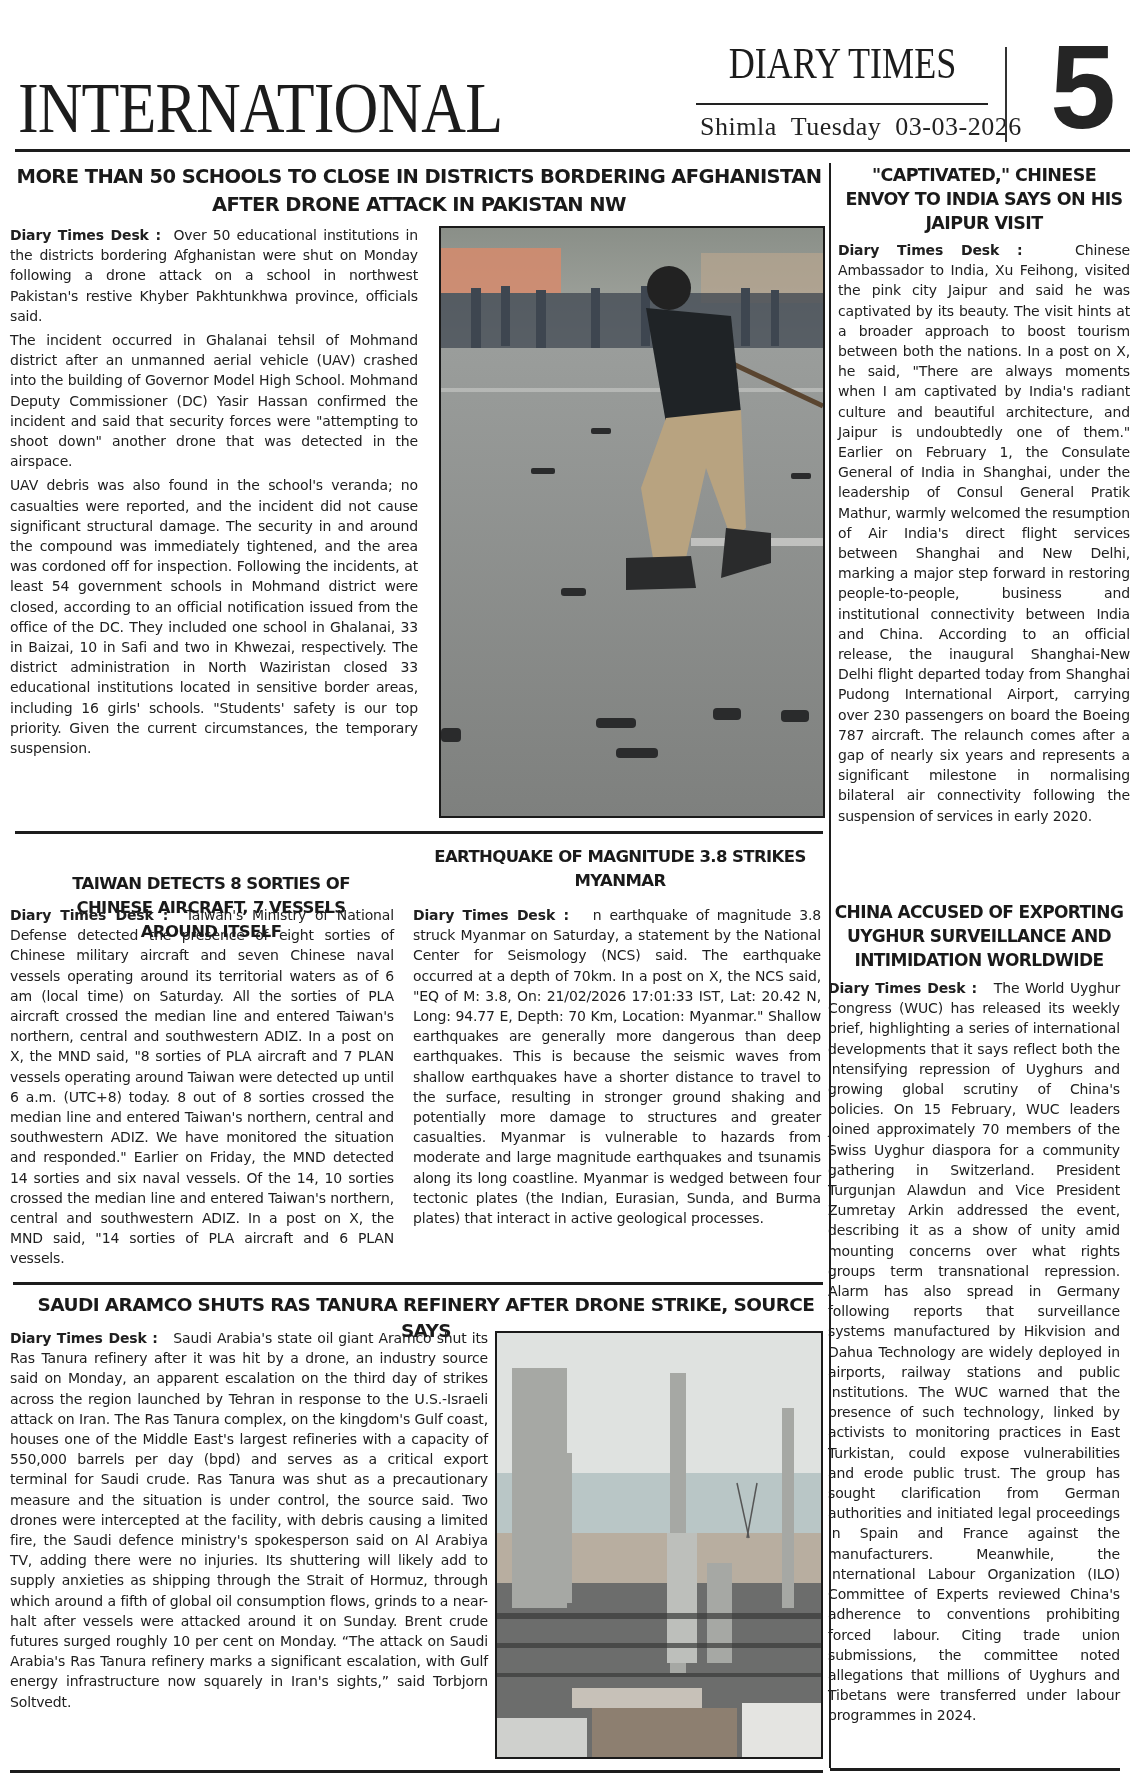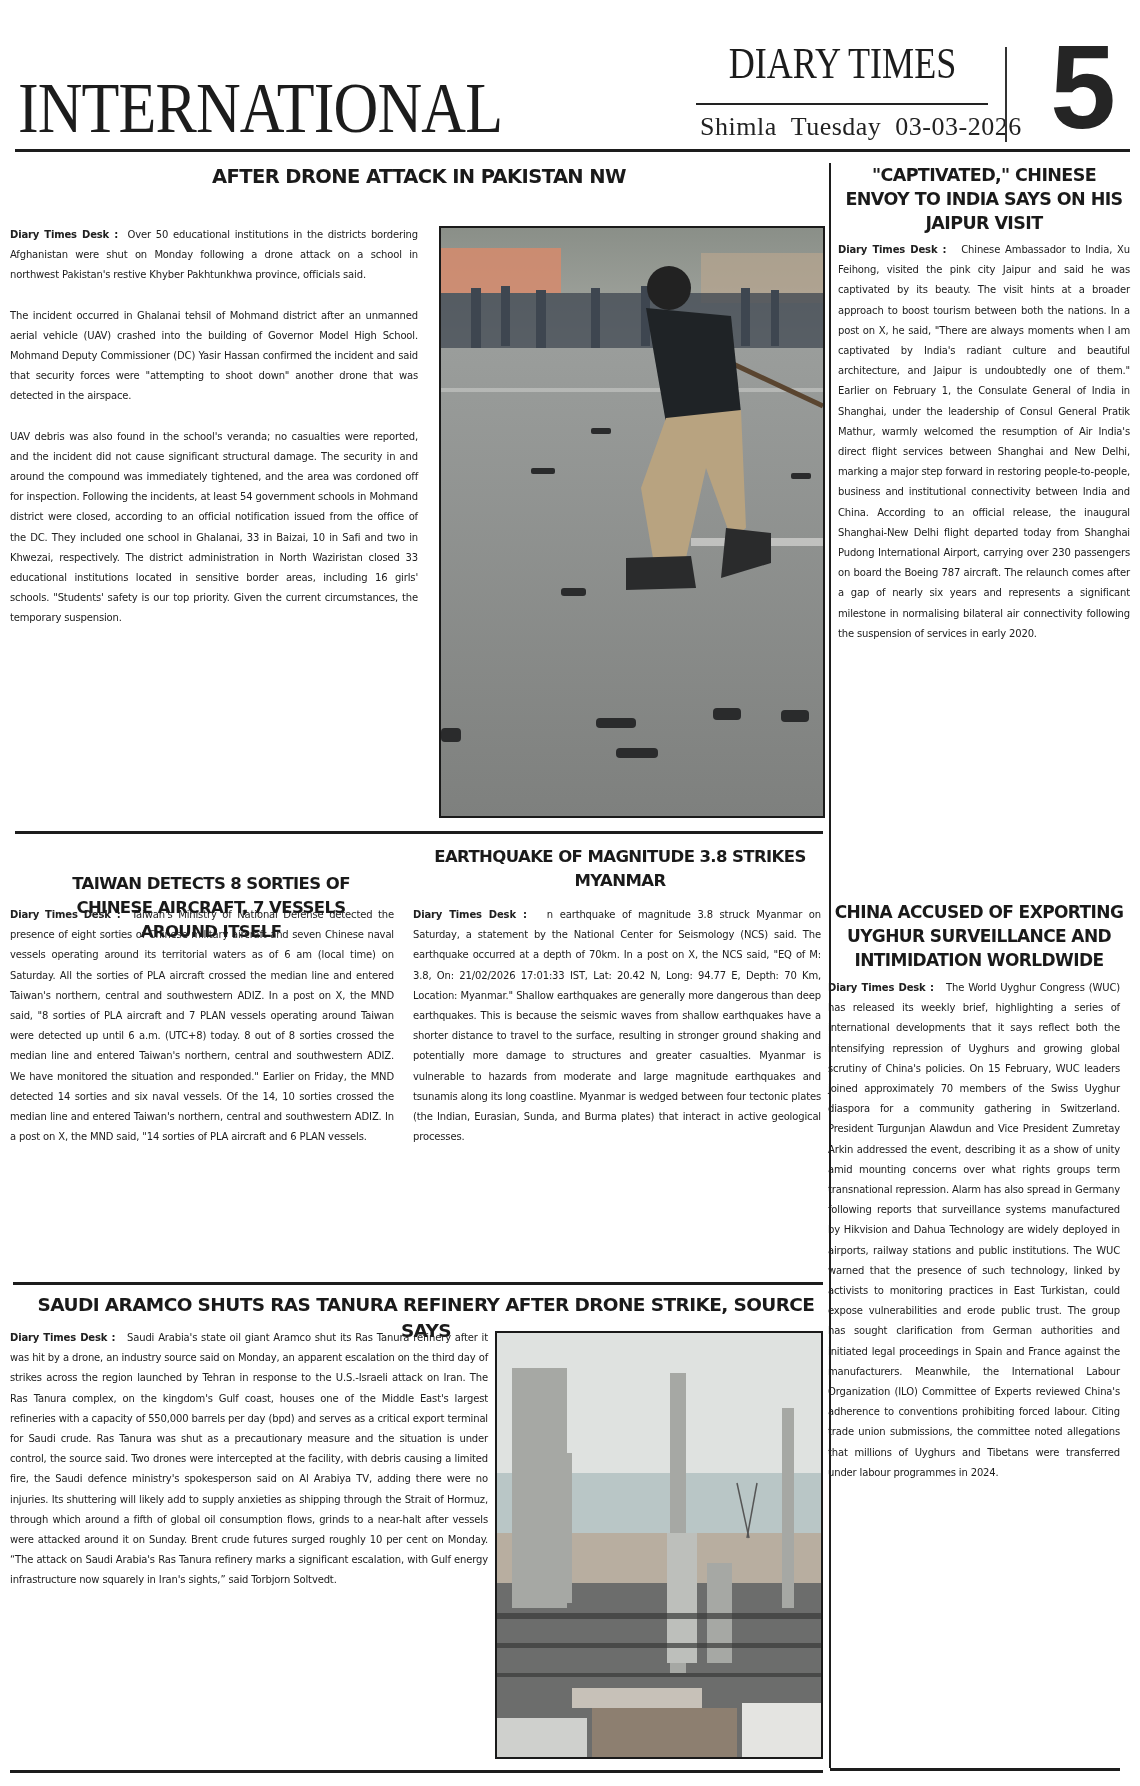--- a/index.html
+++ b/index.html
@@ -7,43 +7,44 @@
   .abs { position:absolute; }
   .masthead-section { left:18px; top:72px; font-family:"Liberation Serif", serif; font-size:72px; letter-spacing:-1px; transform:scaleX(0.86); transform-origin:left top; color:#1c1c1c; line-height:1; font-weight:normal; white-space:nowrap; }
   .paper-name { left:700px; top:42px; width:285px; text-align:center; font-family:"Liberation Serif", serif; font-size:44px; line-height:1; transform:scaleX(0.82); transform-origin:center top; white-space:nowrap; color:#1c1c1c; }
   .paper-rule { left:696px; top:103px; width:292px; height:2px; background:#222; }
   .dateline { left:700px; top:112px; width:288px; text-align:right; font-family:"Liberation Serif", serif; font-size:26px; color:#222; white-space:nowrap; letter-spacing:0.5px; }
   .vbar { left:1005px; top:47px; width:2px; height:95px; background:#333; }
   .page-num { left:1038px; top:28px; width:90px; text-align:center; font-family:"Liberation Sans", sans-serif; font-weight:bold; font-size:118px; line-height:1; color:#252525; }
   .rule { background:#1d1d1d; height:3px; }
   .col-divider { left:829px; top:163px; width:2px; height:1605px; background:#1d1d1d; }
   .headline { font-family:"DejaVu Sans", sans-serif; font-weight:bold; text-align:center; color:#1a1a1a; letter-spacing:-0.6px; line-height:1.45; }
-  .body { font-family:"DejaVu Sans", sans-serif; font-size:10px; line-height:20.2px; text-align:justify; color:#202020; letter-spacing:-0.15px; }
+  .body { font-family:"DejaVu Sans", sans-serif; font-size:14px; line-height:20.2px; text-align:justify; color:#202020; letter-spacing:-0.15px; }
   .body p { margin:0; }
-  .body p + p { margin-top:20px; }
+  .body p + p { margin-top:4px; }
   .byline { font-weight:bold; }
   .photo { border:2px solid #1a1a1a; overflow:hidden; }
   .photo svg { display:block; width:100%; height:100%; }
 </style>
 </head>
 <body>
 
 <div class="abs masthead-section">INTERNATIONAL</div>
 <div class="abs paper-name">DIARY TIMES</div>
 <div class="abs paper-rule"></div>
 <div class="abs dateline">
   <span>Shimla</span>&nbsp;&nbsp;<span>Tuesday</span>&nbsp;&nbsp;<span>03-03-2026</span>
 </div>
 <div class="abs vbar"></div>
 <div class="abs page-num">5</div>
 
 <div class="abs rule" style="left:15px; top:149px; width:1115px;"></div>
 <div class="abs col-divider"></div>
 
 <div class="abs headline" style="left:15px; top:163px; width:808px; font-size:19.5px; line-height:28px;">
+  <div>MORE THAN 50 SCHOOLS TO CLOSE IN DISTRICTS BORDERING AFGHANISTAN</div>
   <div>AFTER DRONE ATTACK IN PAKISTAN NW</div>
 </div>
 <div class="abs body" style="left:10px; top:225px; width:408px;">
   <p><span class="byline">Diary Times Desk :</span>&nbsp; <span>Over 50 educational institutions in the districts bordering Afghanistan were shut on Monday following a drone attack on a school in northwest Pakistan's restive Khyber Pakhtunkhwa province, officials said.</span></p>
   <p>The incident occurred in Ghalanai tehsil of Mohmand district after an unmanned aerial vehicle (UAV) crashed into the building of Governor Model High School. Mohmand Deputy Commissioner (DC) Yasir Hassan confirmed the incident and said that security forces were "attempting to shoot down" another drone that was detected in the airspace.</p>
   <p>UAV debris was also found in the school's veranda; no casualties were reported, and the incident did not cause significant structural damage. The security in and around the compound was immediately tightened, and the area was cordoned off for inspection. Following the incidents, at least 54 government schools in Mohmand district were closed, according to an official notification issued from the office of the DC. They included one school in Ghalanai, 33 in Baizai, 10 in Safi and two in Khwezai, respectively. The district administration in North Waziristan closed 33 educational institutions located in sensitive border areas, including 16 girls' schools. "Students' safety is our top priority. Given the current circumstances, the temporary suspension.</p>
 </div>
 <div class="abs photo" style="left:439px; top:226px; width:382px; height:588px;">
   <svg viewBox="0 0 382 588" preserveAspectRatio="none">
     <defs>

